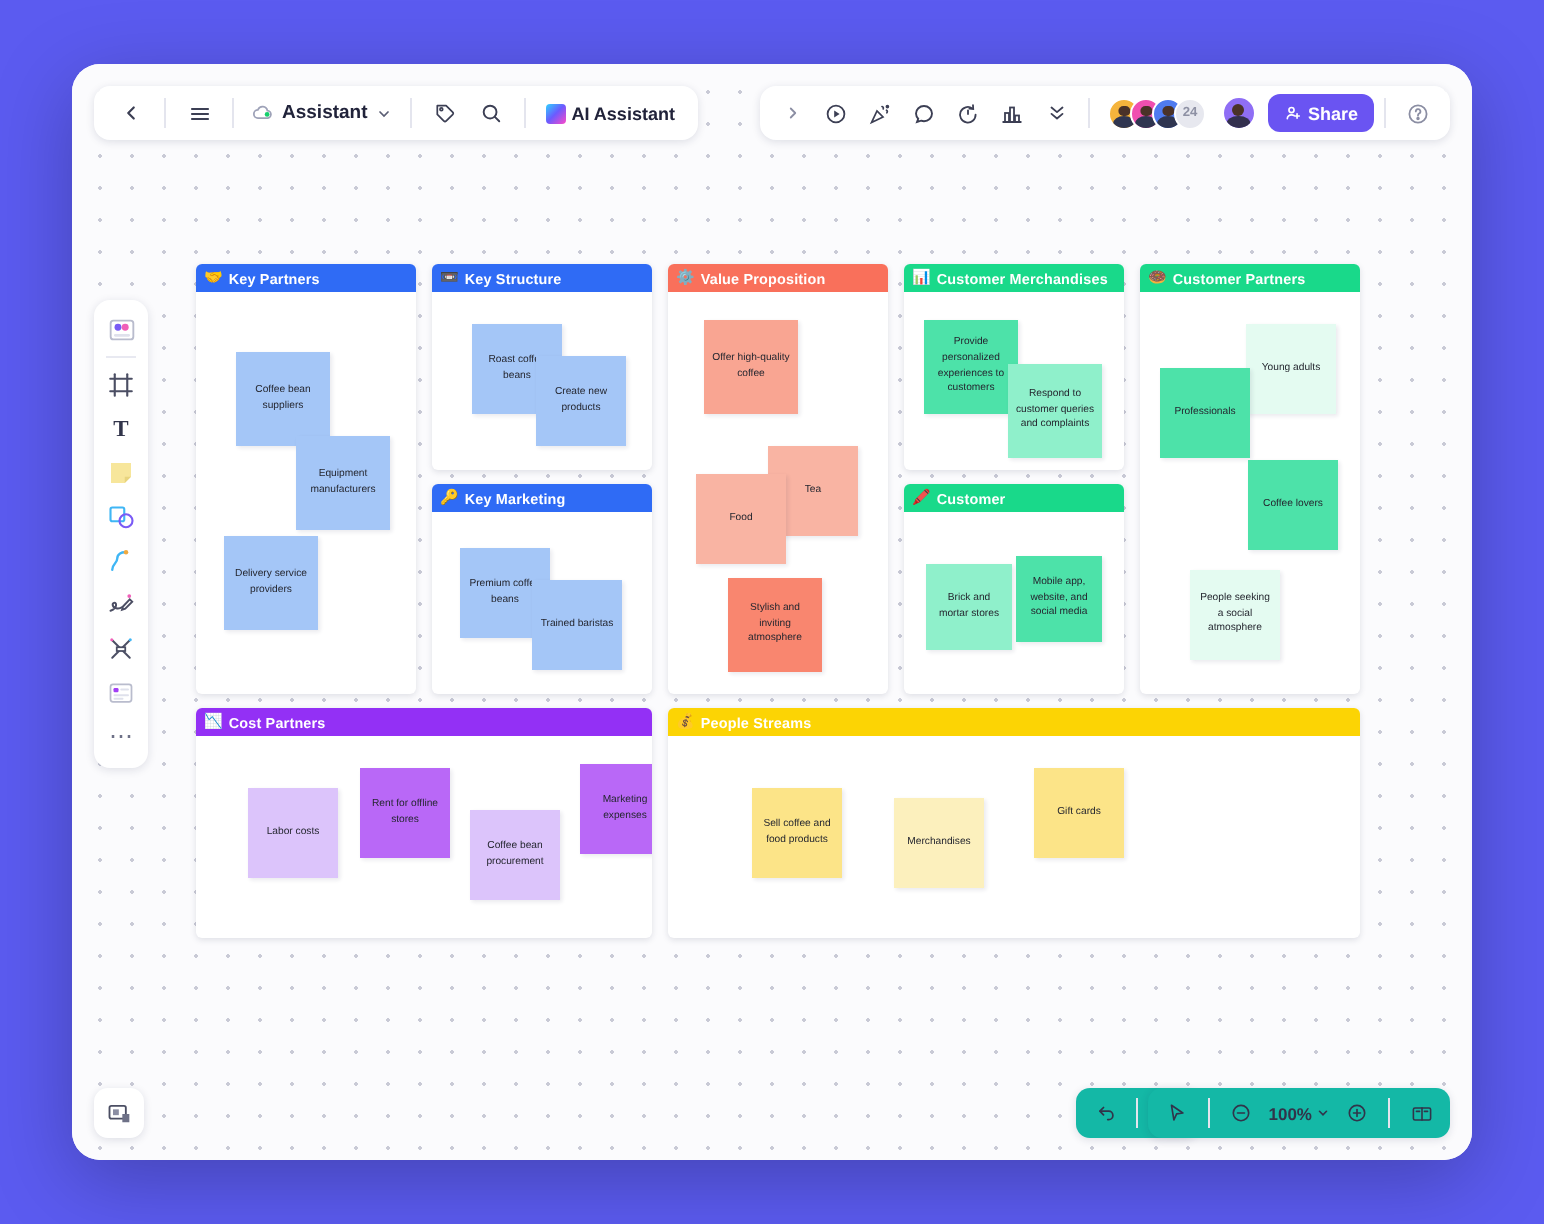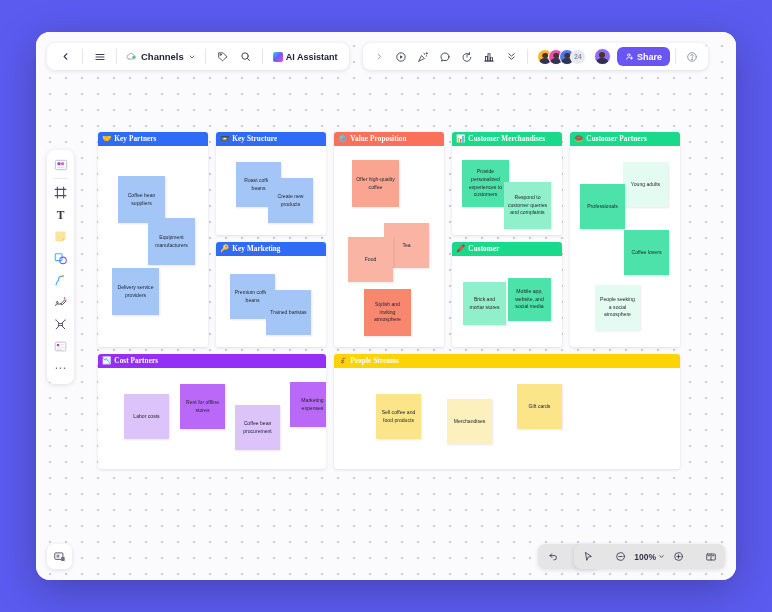--- a/index.html
+++ b/index.html
@@ -33,21 +33,21 @@
   
   .topbar {
     position: absolute; top: 11px; height: 27px;
     background: #ffffff;
     border-radius: 8px;
     box-shadow: 0 1px 4px rgba(25,30,70,.13);
     display: flex; align-items: center;
     z-index: 20;
   }
   #topbar-left { left: 11px; padding: 0 8px; gap: 2px; }
-  #topbar-right { right: 28px; padding: 0 6px; gap: 1px; }
+  #topbar-right { right: 11px; padding: 0 6px; gap: 1px; }
   .tb-btn {
     height: 21px; min-width: 21px;
     display: flex; align-items: center; justify-content: center;
     border-radius: 5px; color: #3c3f54;
     cursor: pointer; padding: 0 3px;
   }
   .tb-sep { width: 1px; height: 15px; background: #e4e5ee; margin: 0 4px; }
   .doc-title {
     display: flex; align-items: center; gap: 4px;
     font-size: 9.5px; color: #21233a; font-weight: 600;
@@ -124,21 +124,21 @@
   #minimap-btn {
     position: absolute; left: 11px; bottom: 11px;
     width: 25px; height: 25px;
     background: #fff; border-radius: 7px;
     box-shadow: 0 1px 4px rgba(25,30,70,.13);
     display: flex; align-items: center; justify-content: center;
     cursor: pointer; z-index: 20;
   }
   .bottom-bar {
     position: absolute; bottom: 11px; height: 25px;
-    background: #e5e5e5; border-radius: 7px;
+    background: #14b8a6; border-radius: 7px;
     box-shadow: 0 1px 4px rgba(25,30,70,.13);
     display: flex; align-items: center; padding: 0 4px; gap: 1px;
     z-index: 20;
   }
   #history-bar { right: 137px; }
   #zoom-bar { right: 11px; }
   .zoom-label {
     font-size: 8.5px; font-weight: 700; color: #31344a;
     display: flex; align-items: center; gap: 2px;
     padding: 0 2px; cursor: pointer;
@@ -152,21 +152,21 @@
     border-radius: 3px;
     overflow: hidden;
     box-shadow: 0 1px 3px rgba(30,35,70,.13);
   }
   .panel-head {
     height: 14px; display: flex; align-items: center; gap: 3px;
     padding-left: 4px;
   }
   .panel-title {
     font-size: 7.2px; font-weight: 700; color: #ffffff;
-    letter-spacing: .1px; white-space: nowrap; font-family: Liberation Serif, serif;
+    letter-spacing: .1px; white-space: nowrap;
   }
   .panel-emoji { font-size: 7.5px; line-height: 1; }
   .panel-body { position: relative; width: 100%; height: calc(100% - 14px); }
   .note {
     position: absolute;
     display: flex; align-items: center; justify-content: center;
     text-align: center;
     font-size: 5.1px; line-height: 1.5;
     color: #24262f;
     padding: 2px 3px;
@@ -297,21 +297,21 @@
           <line x1="4" y1="12" x2="20" y2="12"></line>
           <line x1="4" y1="17" x2="20" y2="17"></line>
         </svg>
     </div>
     <div class="tb-sep"></div>
     <div class="doc-title">
       <svg width="11" height="11" viewBox="0 0 24 24" fill="none">
           <path d="M6.5 17.5h10a4 4 0 0 0 .3-8 5.4 5.4 0 0 0-10.3-1 3.6 3.6 0 0 0 0 9z" stroke="#9ea2b8" stroke-width="1.9" stroke-linecap="round"></path>
           <circle cx="16.5" cy="13.5" r="2.6" fill="#15cf6d"></circle>
         </svg>
-      <span>Channels</span>
+      <span>Assistant</span>
       <svg width="8" height="8" viewBox="0 0 24 24" fill="none" stroke="#5b5e74" stroke-width="2.6" stroke-linecap="round">
           <polyline points="6 9 12 15 18 9"></polyline>
         </svg>
     </div>
     <div class="tb-sep"></div>
     <div class="tb-btn">
       <svg width="11" height="11" viewBox="0 0 24 24" fill="none" stroke="#3c3f54" stroke-width="1.9" stroke-linecap="round" stroke-linejoin="round">
           <path d="M20.6 13.4 13.4 20.6a2 2 0 0 1-2.8 0l-7-7V4h9.6l7.4 7.4a1.4 1.4 0 0 1 0 2z"></path>
           <circle cx="8" cy="8" r="1.5"></circle>
         </svg>

